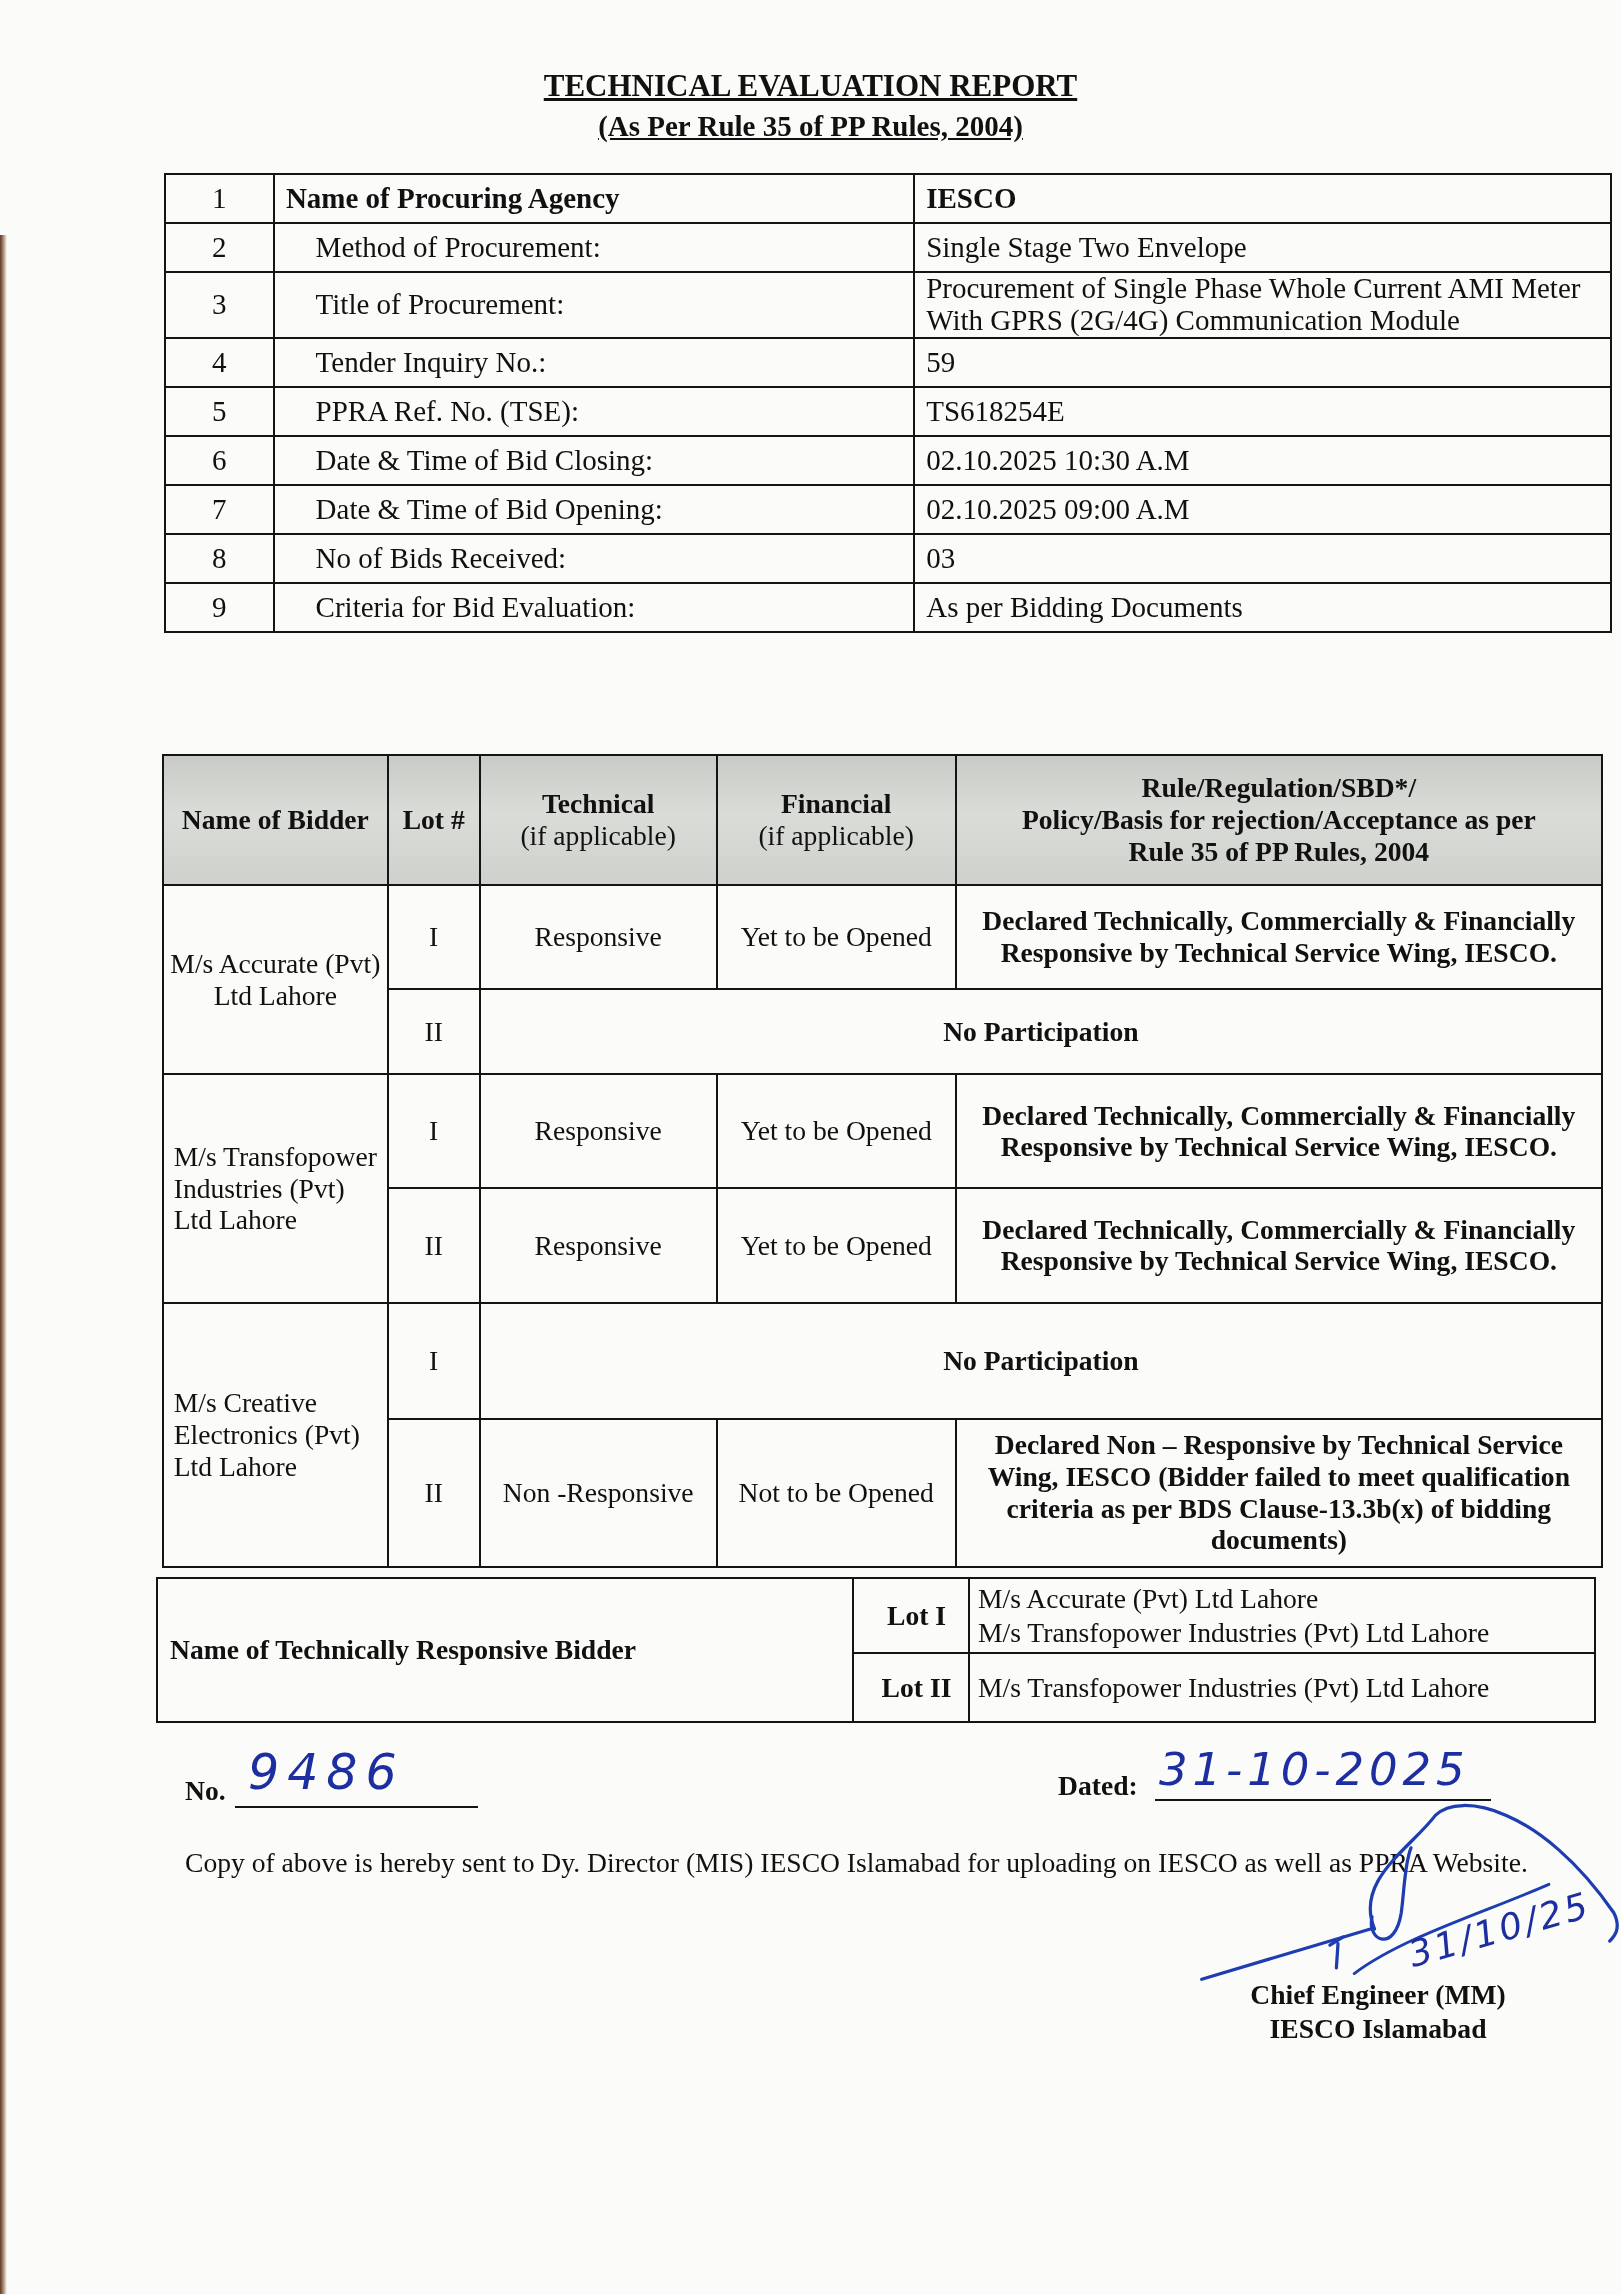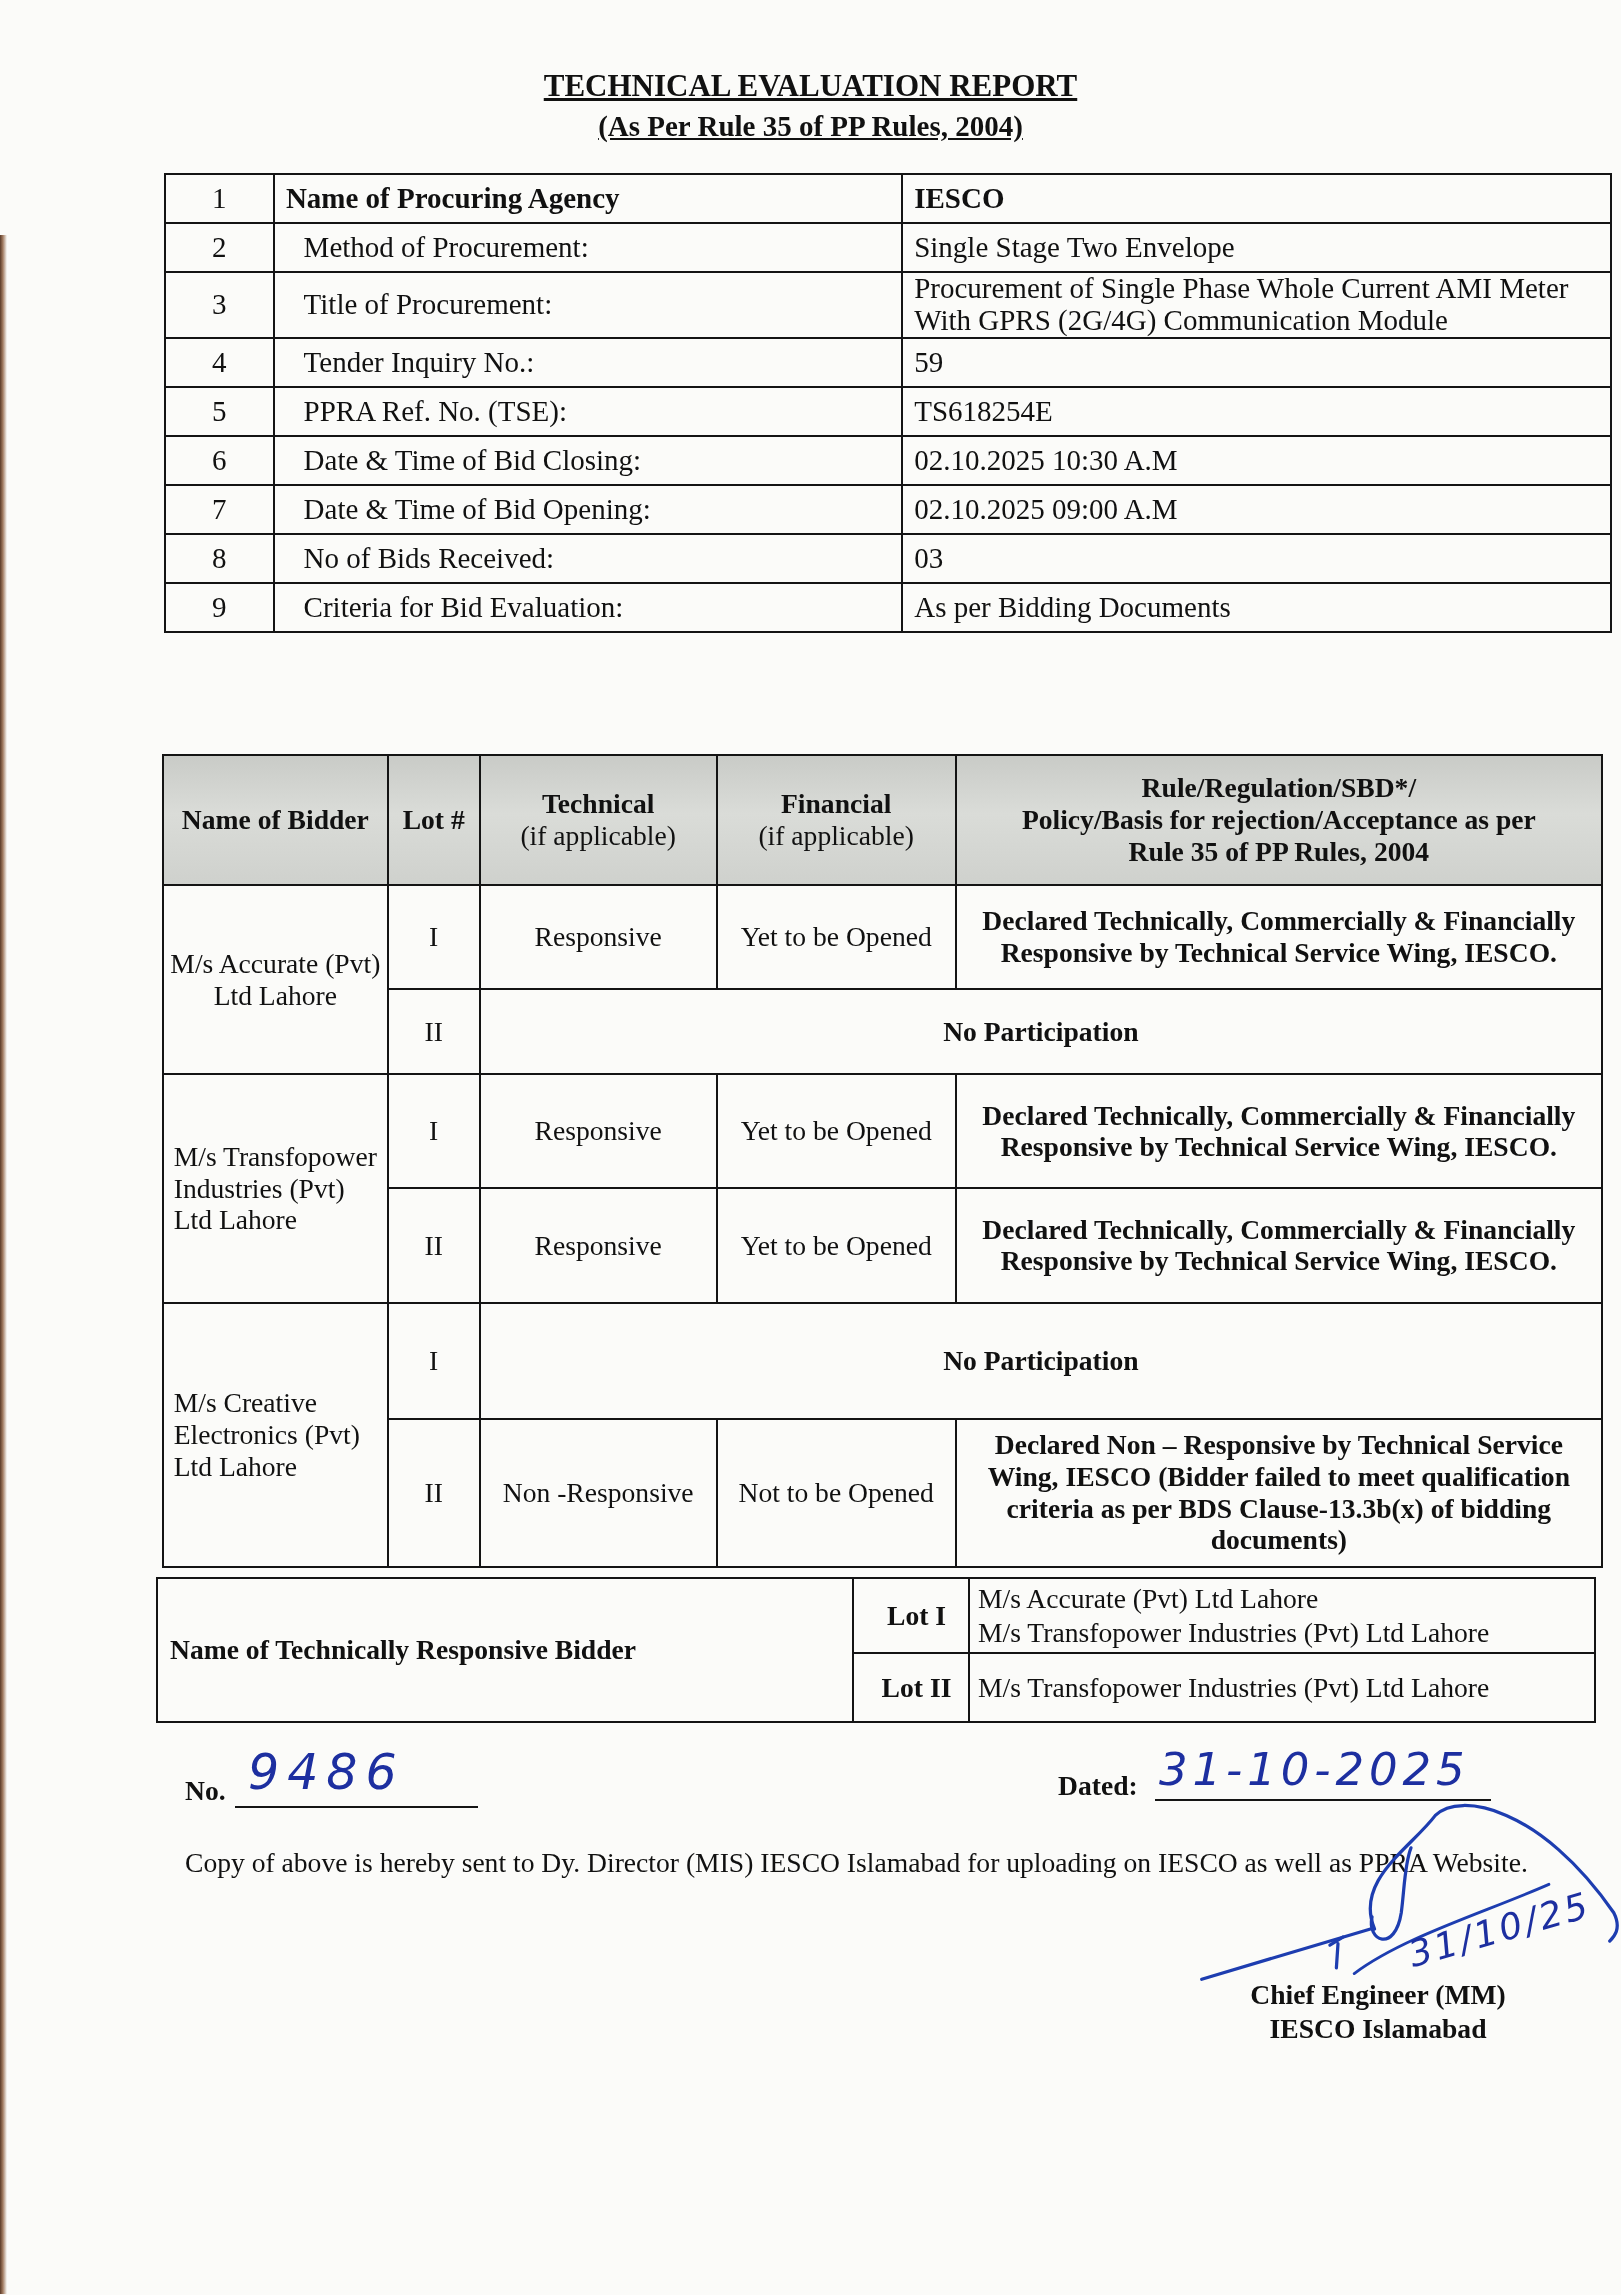--- a/index.html
+++ b/index.html
@@ -20,21 +20,21 @@
   .title.main { top: 32px; margin-top: 36px; }
   .title.sub { top: 110px; font-size: 29px; }
 
   table { border-collapse: collapse; position: absolute; }
   td, th { border: 2.4px solid #141414; }
 
   
   #info { left: 164px; top: 173px; width: 1448px; }
   #info td { height: 47px; font-size: 29px; padding: 0 11.3px; vertical-align: middle; }
   #info td.num { width: 84px; text-align: center; }
-  #info td.label { width: 586px; padding-left: 29px; }
+  #info td.label { width: 586px; padding-left: 41px; }
   #info td.label.bold { font-weight: bold; padding-left: 11.3px; }
   #info td.val { padding-left: 11.3px; }
   #info td.val.bold { font-weight: bold; border-radius: 16px; }
   #info tr.tall td { height: 63px; line-height: 1.1; }
 
   
   #bids { left: 162px; top: 754px; width: 1441px; }
   #bids th {
     background: linear-gradient(180deg, #c9cbc7 0%, #dadcd8 45%, #cfd1cd 100%);
     font-size: 27.6px; font-weight: bold; height: 126px; line-height: 1.15;

